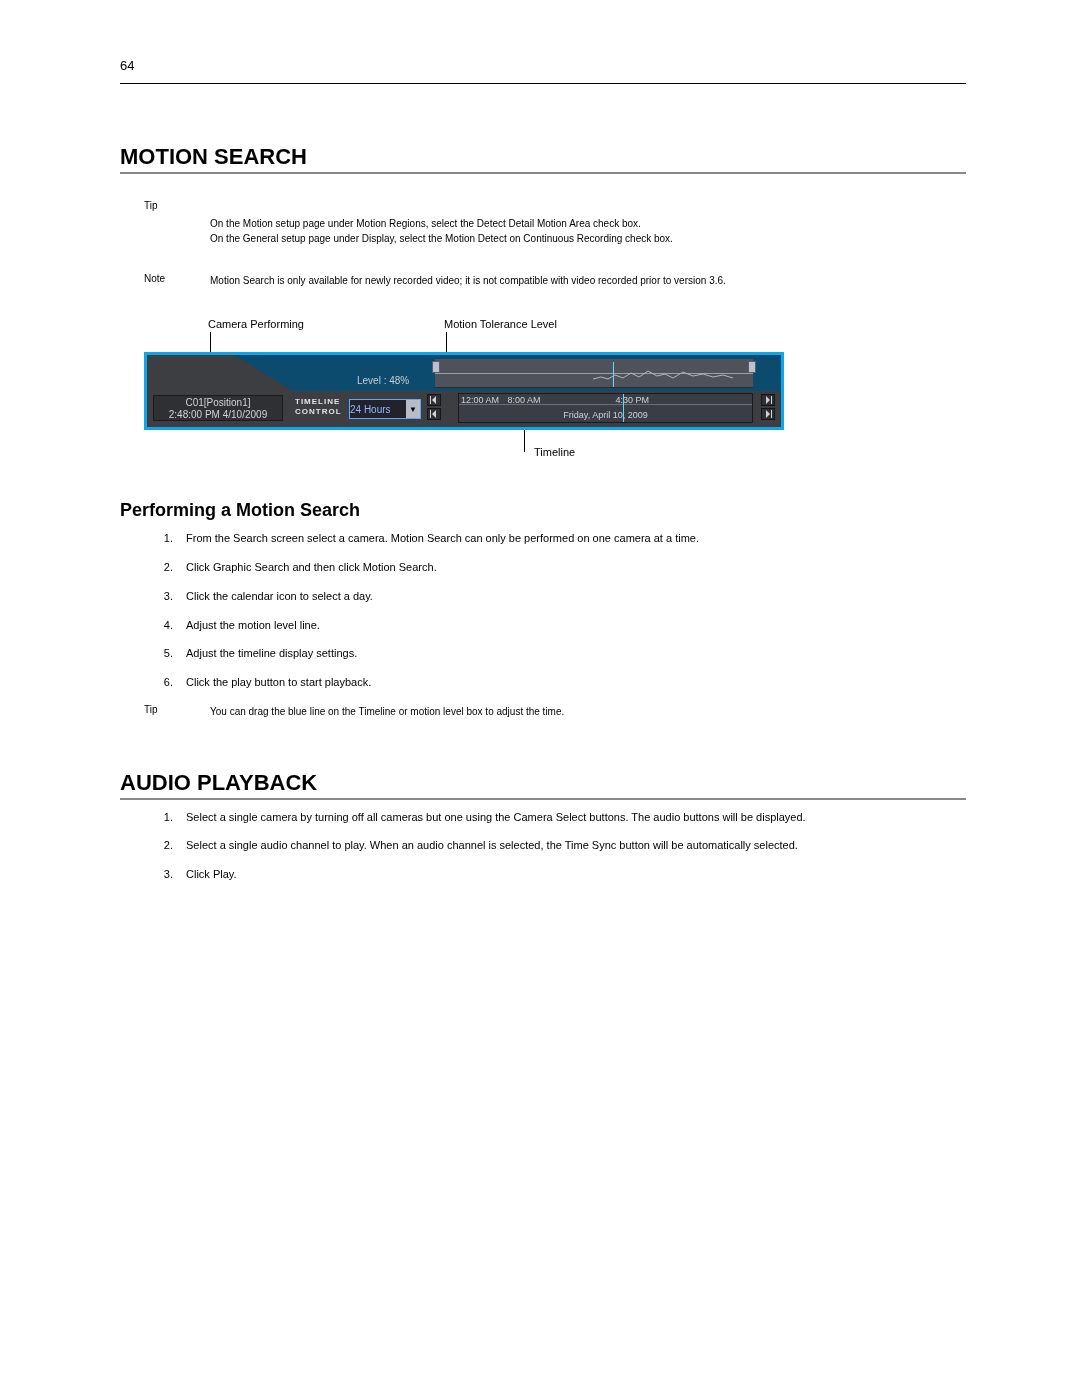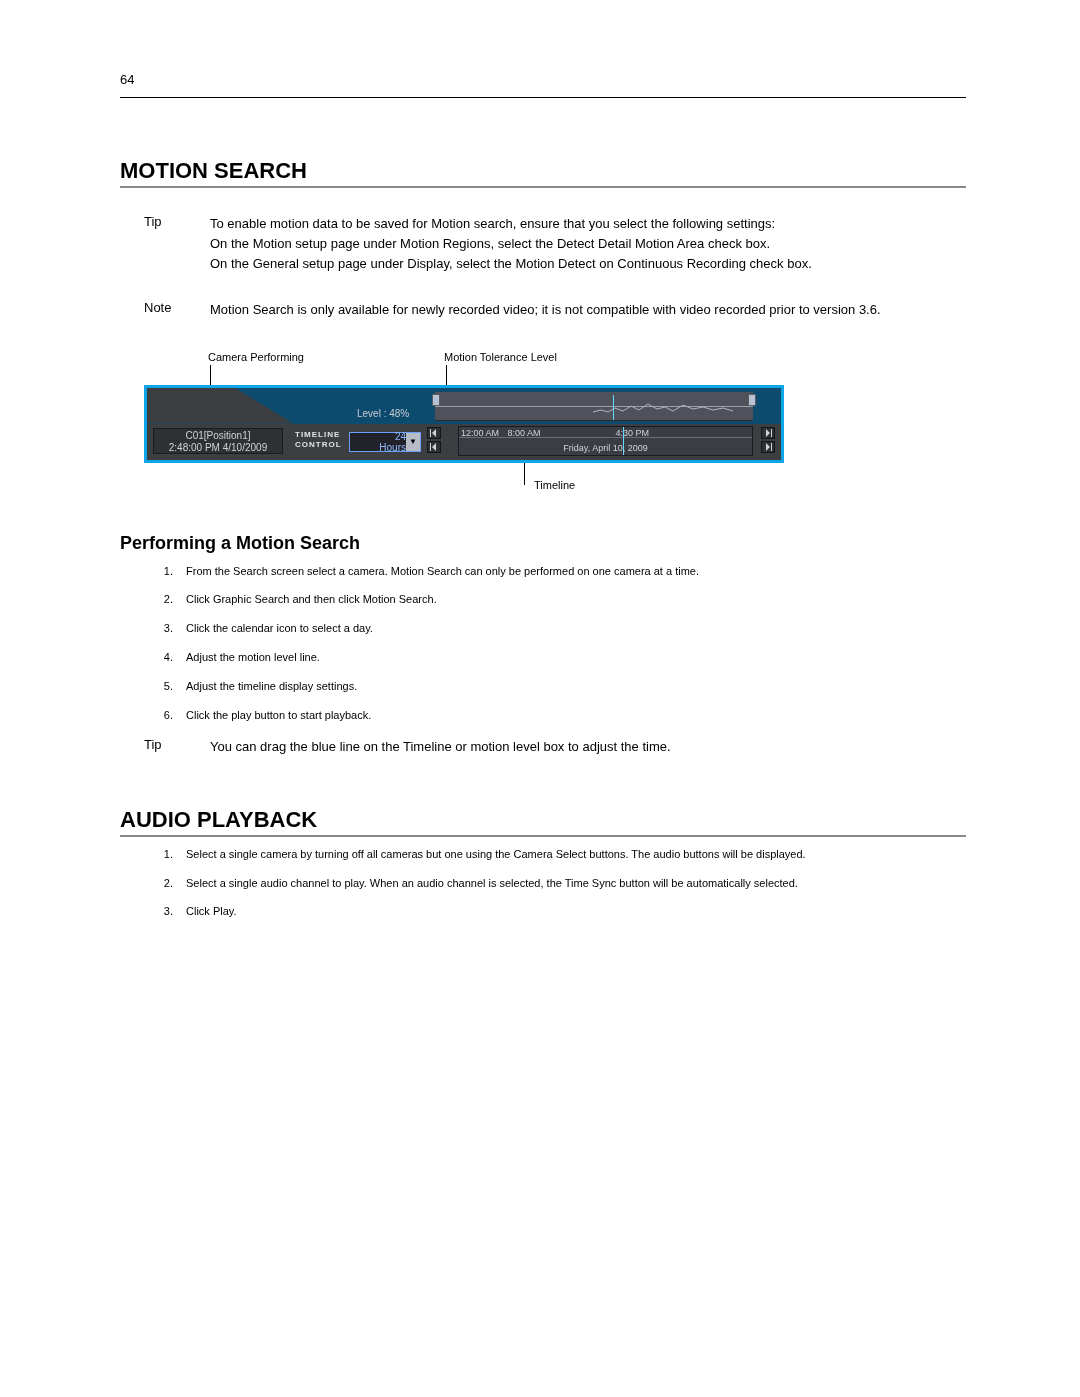--- a/index.html
+++ b/index.html
@@ -3,38 +3,37 @@
 <meta charset="utf-8">
 <style>
   html, body { margin: 0; padding: 0; background: #fff; }
   .page {
     width: 1080px;
     height: 1057px;
     position: relative;
     font-family: Arial, Helvetica, sans-serif;
     color: #000;
     box-sizing: border-box;
-    margin-top: 14px;
   }
   .content {
     position: absolute;
     left: 120px;
     top: 58px;
     width: 846px;
   }
   .page-number { font-size: 13px; margin-bottom: 10px; }
   .thin-rule { border: 0; border-top: 1px solid #000; margin: 0 0 60px 0; }
   .section-title {
     font-size: 22px; font-weight: bold;
     border-bottom: 2px solid #888; padding-bottom: 2px;
     margin: 0 0 10px 0;
   }
   .body-text { font-size: 13px; line-height: 1.35; margin-left: 24px; }
   .para { margin: 0 0 8px 0; }
-  .tip-row, .note-row { display: flex; margin: 26px 0 0 24px; font-size: 13px; justify-content: center; }
+  .tip-row, .note-row { display: flex; margin: 26px 0 0 24px; font-size: 10px; justify-content: center; }
   .tip-label, .note-label { width: 66px; flex: 0 0 66px; }
   .tip-body, .note-body { flex: 1; line-height: 1.55; }
   .subhead { font-size: 18px; font-weight: bold; margin: 44px 0 10px 0; }
   ol.steps { font-size: 11px; margin: 0 0 0 24px; padding-left: 32px; }
   ol.steps li { padding-left: 10px; margin: 0 0 14px 0; line-height: 1.35; }
 
   
   .figure-wrap { margin: 30px 0 0 24px; position: relative; width: 640px; }
   .callout-row { display: flex; font-size: 11px; margin-bottom: 2px; }
   .callout-row .c1 { margin-left: 64px; width: 200px; }
@@ -69,21 +68,21 @@
   .tl-label {
     position: absolute; left: 148px; top: 42px;
     color: #dfe2e8; font-size: 8px; font-weight: bold; letter-spacing: 1px;
     line-height: 10px;
   }
   .hours-sel {
     position: absolute; left: 202px; top: 44px; width: 70px; height: 18px;
     background: #22232a; border: 1px solid #6aa0ff;
     display: flex; align-items: center;
   }
-  .hours-sel span { color: #8fb8ff; font-size: 10px; padding-left: 16px; flex: 1; text-align: right; }
+  .hours-sel span { color: #8fb8ff; font-size: 10px; padding-left: 0; flex: 1; }
   .hours-sel .dd {
     width: 14px; height: 100%; background: #b7bcc6; display: flex; align-items: center; justify-content: center;
     color: #000; font-size: 8px;
   }
   .level-text {
     position: absolute; left: 210px; top: 20px; color: #c9ccd2; font-size: 10px;
   }
   .level-track {
     position: absolute; left: 288px; top: 4px; right: 28px; height: 28px;
     background: #4f525a; border-bottom: 1px solid #2a2b2e;
@@ -133,21 +132,21 @@
 
     <div class="page-number">64</div>
     <hr class="thin-rule">
 
     <h2 class="section-title">MOTION SEARCH</h2>
 
 
     <div class="tip-row">
       <div class="tip-label">Tip</div>
       <div class="tip-body">
-        <span>To enable motion data to be saved for Motion search, ensure that you select the following settings:</span><br>
+        <br>
         <span>On the </span><span>Motion</span><span> setup page under </span><span>Motion Regions</span><span>, select the </span><span>Detect Detail Motion Area</span><span> check box.</span><br>
         <span>On the </span><span>General</span><span> setup page under </span><span>Display</span><span>, select the </span><span>Motion Detect on Continuous Recording</span><span> check box.</span>
       </div>
     </div>
 
     <div class="note-row">
       <div class="note-label">Note</div>
       <div class="note-body">Motion Search is only available for newly recorded video; it is not compatible with video recorded prior to version 3.6.</div>
     </div>
 

